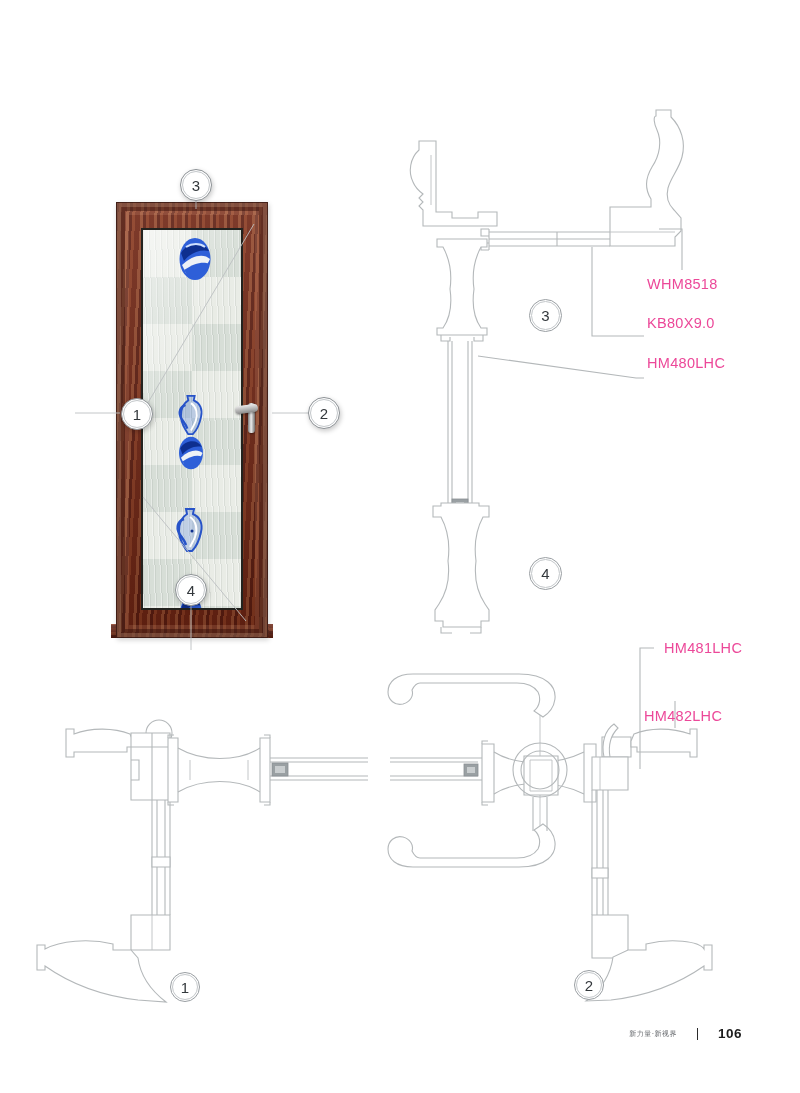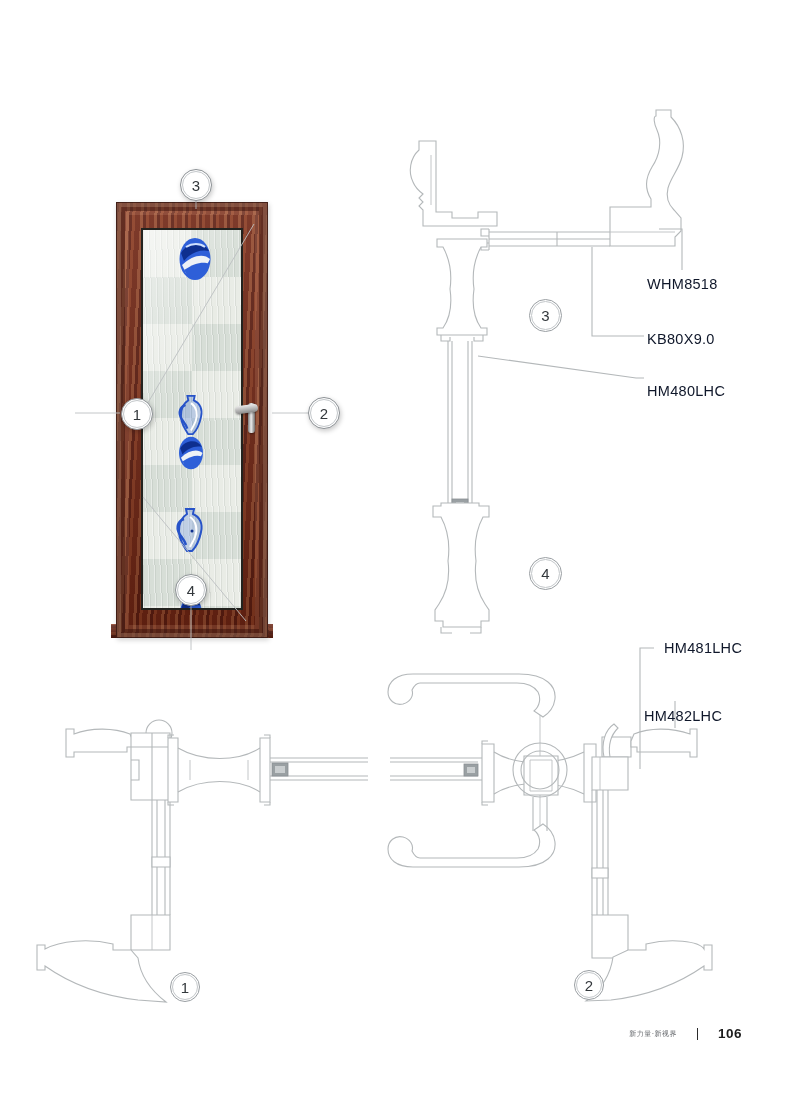--- a/index.html
+++ b/index.html
@@ -46,21 +46,21 @@
 
   
   svg.cad{position:absolute;left:0;top:0;z-index:4;pointer-events:none;}
   .ln{stroke:#b4b8ba;stroke-width:1.1;fill:none;}
   .shape{stroke:#b4b8ba;stroke-width:1.1;fill:#ffffff;}
   .gasket{fill:#9aa0a3;stroke:#8b9093;stroke-width:.8;}
   .gasket-in{fill:#c9cdcf;stroke:none;}
   .thin{stroke:#bcc0c2;stroke-width:.9;fill:none;}
 
   
-  .plabel{position:absolute;font-size:14.5px;color:#0f172a;letter-spacing:.3px;z-index:6;white-space:nowrap;}
+  .plabel{position:absolute;font-size:14.5px;color:#ec4899;letter-spacing:.3px;z-index:6;white-space:nowrap;}
 
   
   .footer{position:absolute;top:1026px;left:0;width:742px;display:flex;justify-content:flex-end;
     align-items:center;gap:20px;z-index:6;}
   .footer-brand{font-size:7px;color:#63666a;letter-spacing:.5px;}
   .footer-div{width:1px;height:12px;background:#2b2b2b;}
   .footer-page{font-size:13.5px;font-weight:bold;color:#1b1b1b;letter-spacing:.5px;}
 </style>
 </head>
 <body>
@@ -243,22 +243,22 @@
       <span>1</span>
     </div>
   </div>
 <div class="co" style="left:574px;top:970px;width:30px;height:30px">
   <div class="co-in">
       <span>2</span>
     </div>
   </div>
 
 <div class="plabel" style="left:647px;top:276px">WHM8518</div>
-<div class="plabel" style="left:647px;top:331px">KB80X9.0</div>
-<div class="plabel" style="left:647px;top:383px">HM480LHC</div>
+<div class="plabel" style="left:647px;top:315px">KB80X9.0</div>
+<div class="plabel" style="left:647px;top:355px">HM480LHC</div>
 <div class="plabel" style="left:664px;top:640px">HM481LHC</div>
 <div class="plabel" style="left:644px;top:708px">HM482LHC</div>
 
 <div class="footer">
   <span class="footer-brand">新力量·新视界</span>
   <span class="footer-div"></span>
   <span class="footer-page">106</span>
 </div>
 
 </body></html>

